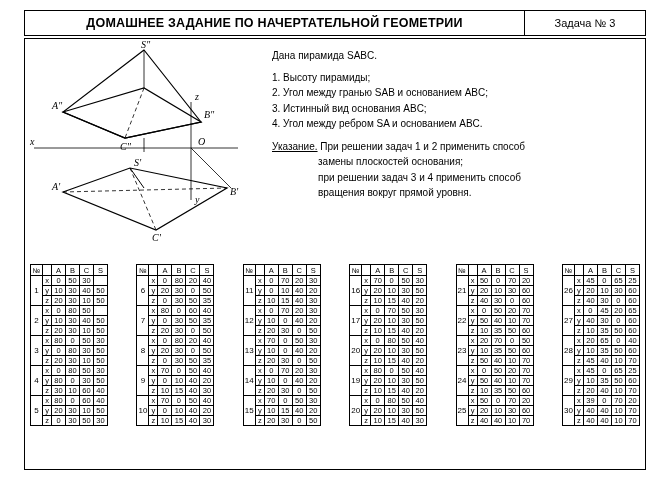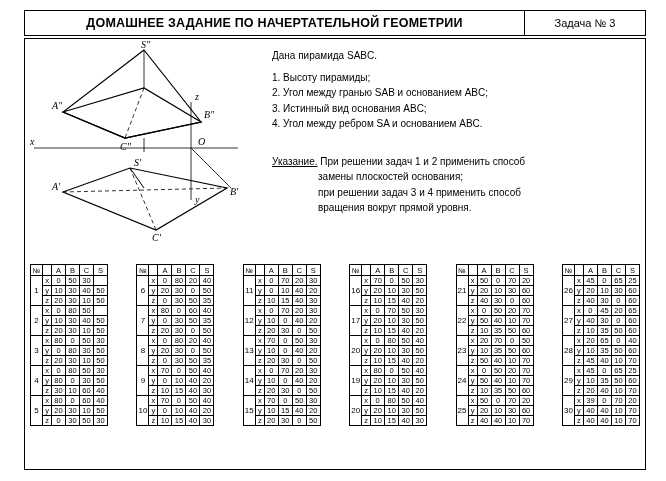--- a/index.html
+++ b/index.html
@@ -74,21 +74,21 @@
     position: absolute;
     left: 272px;
     top: 48px;
     width: 368px;
     font-size: 10px;
     line-height: 15.5px;
   }
   .textblock .line { white-space: nowrap; }
   .textblock .gap { height: 6px; }
   .hint {
-    margin-top: 22px;
+    margin-top: 7px;
   }
   .hint-underline {
     text-decoration: underline;
   }
   .hint-indent {
     padding-left: 46px;
   }
   
   .tables {
     position: absolute;

